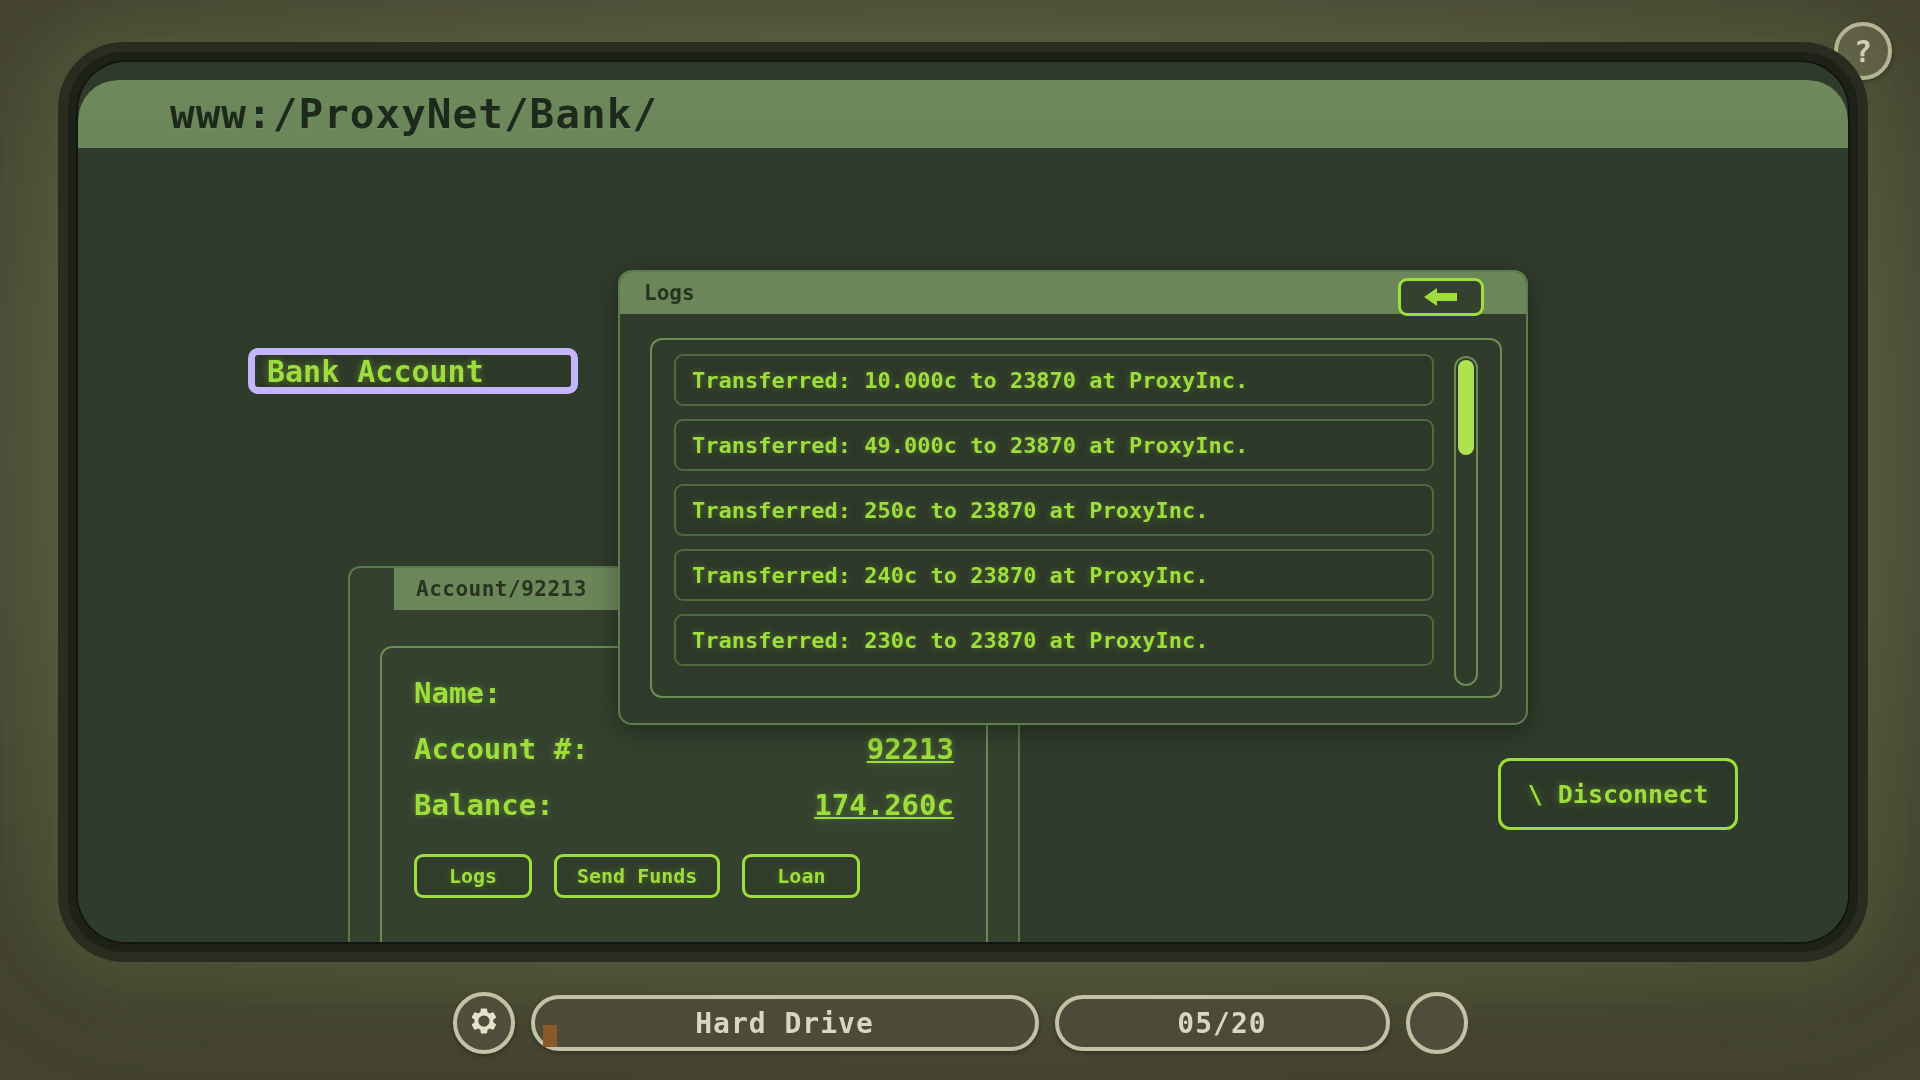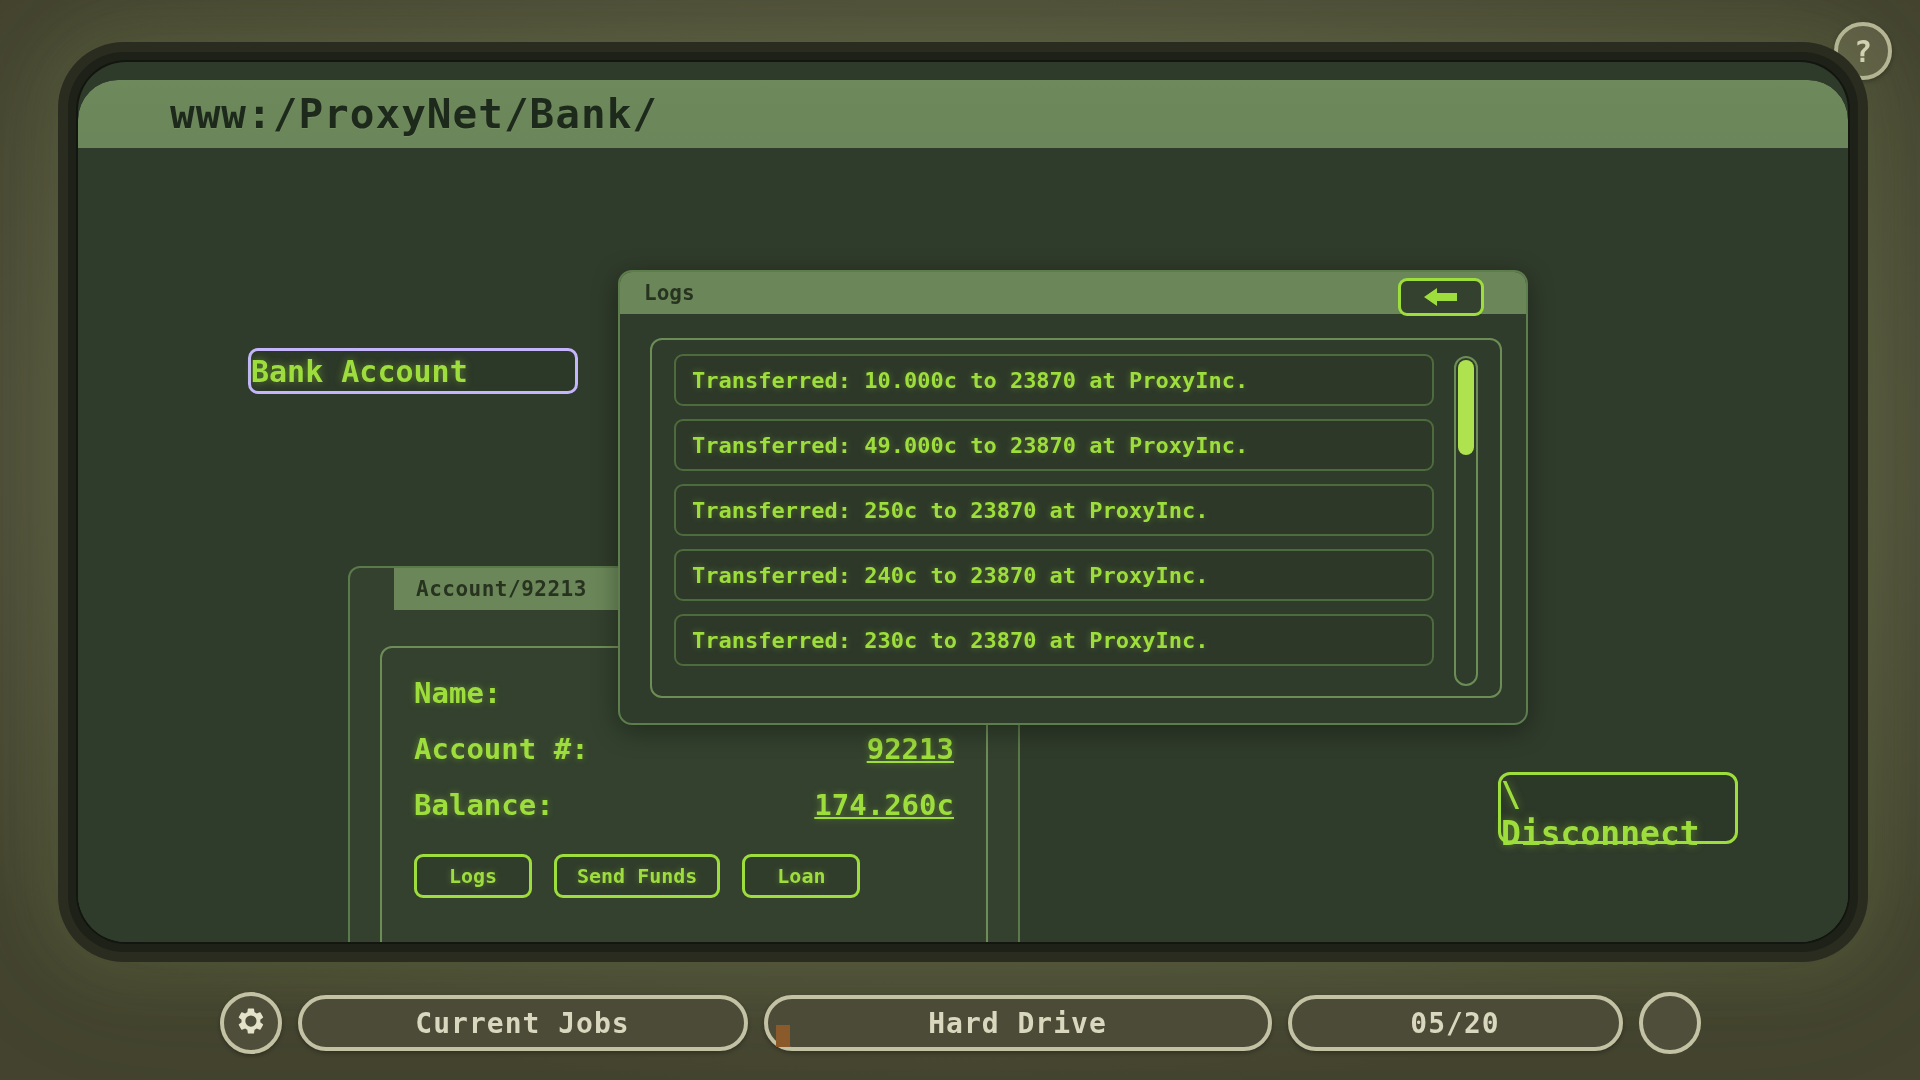--- a/index.html
+++ b/index.html
@@ -89,24 +89,24 @@
     position: relative;
     height: 794px;
     background: #2f3b2b;
   }
 
   
   #bank-tab {
     position: absolute;
     left: 170px; top: 200px;
     width: 330px; height: 46px;
-    border: 3px solid #c4b5fd;
+    border: 7px solid #c4b5fd;
     border-radius: 10px;
     display: flex; align-items: center;
-    padding-left: 0;
+    padding-left: 12px;
     color: #9ede3c;
     font-size: 30px;
     font-weight: bold;
     letter-spacing: 0px;
     text-shadow: 0 0 8px rgba(158,222,60,.45);
     background: rgba(0,0,0,0.05);
   }
 
   
   #account-panel {
@@ -247,27 +247,27 @@
     position: absolute;
     left: 2px; top: 2px;
     width: 16px; height: 95px;
     background: #aee24e;
     border-radius: 9px;
   }
 
   
   #disconnect-btn {
     position: absolute;
-    right: 110px; bottom: 98px;
+    right: 110px; bottom: 112px;
     width: 240px; height: 72px;
     border: 3px solid #9ede3c;
     border-radius: 12px;
-    display: flex; justify-content: center;
-    color: #9ede3c;
-    font-size: 33px;
+    display: flex; align-items: center; justify-content: center;
+    color: #9ede3c;
+    font-size: 25px;
     font-weight: bold;
     text-shadow: 0 0 10px rgba(158,222,60,.45);
     background: rgba(0,0,0,0.05);
   }
 
   
   #taskbar {
     position: absolute;
     left: 0; right: 0; bottom: 22px;
     height: 70px;
@@ -418,23 +418,20 @@
   <div id="taskbar">
 
     <div class="tb-round">
       <span>
         <svg width="30" height="30" viewBox="0 0 24 24">
           <path fill="#e4e3ca" d="M19.4 13c.04-.32.06-.66.06-1s-.02-.68-.07-1l2.11-1.63a.5.5 0 0 0 .12-.64l-2-3.46a.5.5 0 0 0-.6-.22l-2.49 1a7.3 7.3 0 0 0-1.73-1l-.38-2.65A.49.49 0 0 0 13.93 2h-4a.49.49 0 0 0-.49.42l-.38 2.65c-.63.26-1.2.6-1.73 1l-2.49-1a.5.5 0 0 0-.6.22l-2 3.46c-.13.22-.07.49.12.64L4.47 11c-.05.32-.07.66-.07 1s.02.68.07 1l-2.11 1.63a.5.5 0 0 0-.12.64l2 3.46c.12.22.37.3.6.22l2.49-1c.52.4 1.1.74 1.73 1l.38 2.65c.04.24.25.42.49.42h4c.24 0 .45-.18.49-.42l.38-2.65c.63-.26 1.2-.6 1.73-1l2.49 1c.23.08.48 0 .6-.22l2-3.46a.5.5 0 0 0-.12-.64L19.4 13zm-7.47 3.5A4.5 4.5 0 1 1 16.43 12a4.51 4.51 0 0 1-4.5 4.5z"></path>
         </svg>
       </span>
     </div>
 
-    <div class="tb-pill" id="tb-jobs">
-      <span>Current Jobs</span>
-    </div>
 
     <div class="tb-pill" id="tb-hd">
       <span>Hard Drive</span>
     </div>
 
     <div class="tb-pill" id="tb-date">
       <span>05/20</span>
     </div>
 
     <div id="tb-empty"></div>

